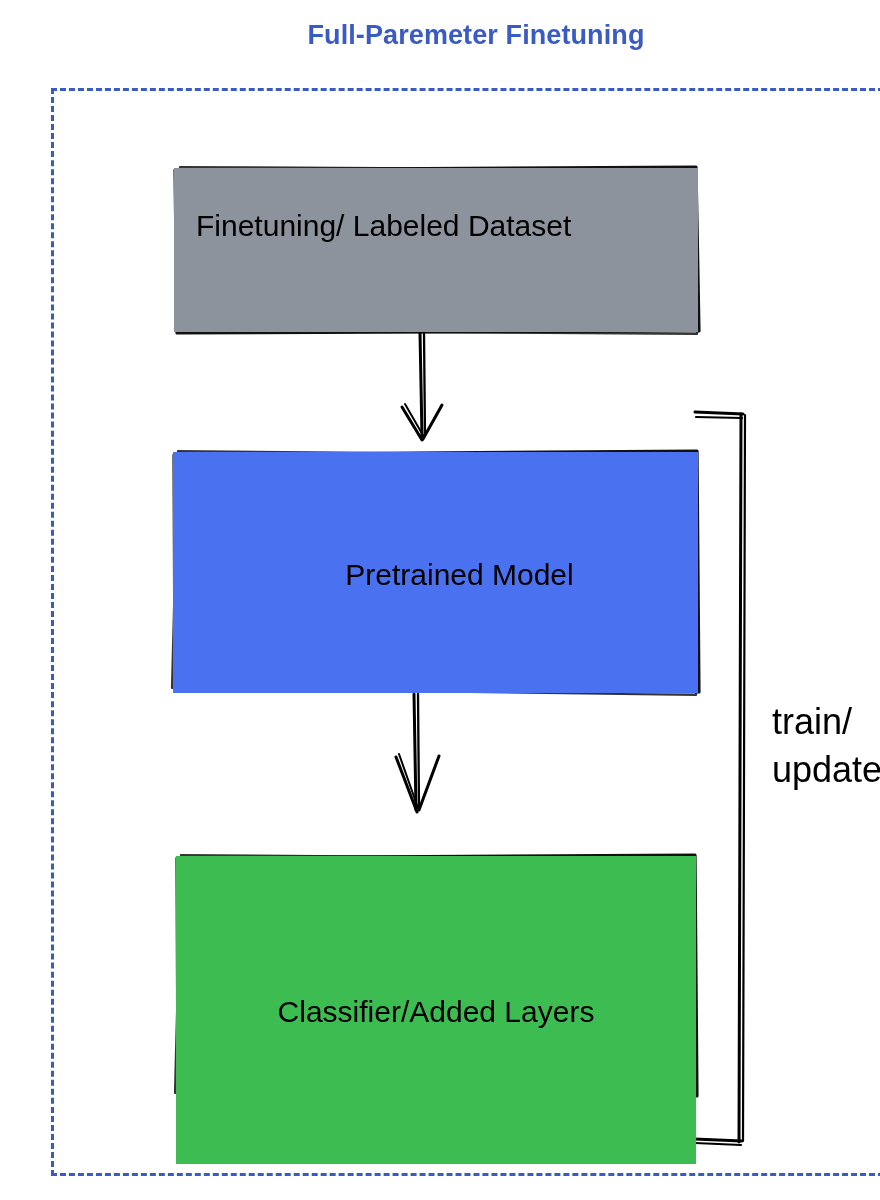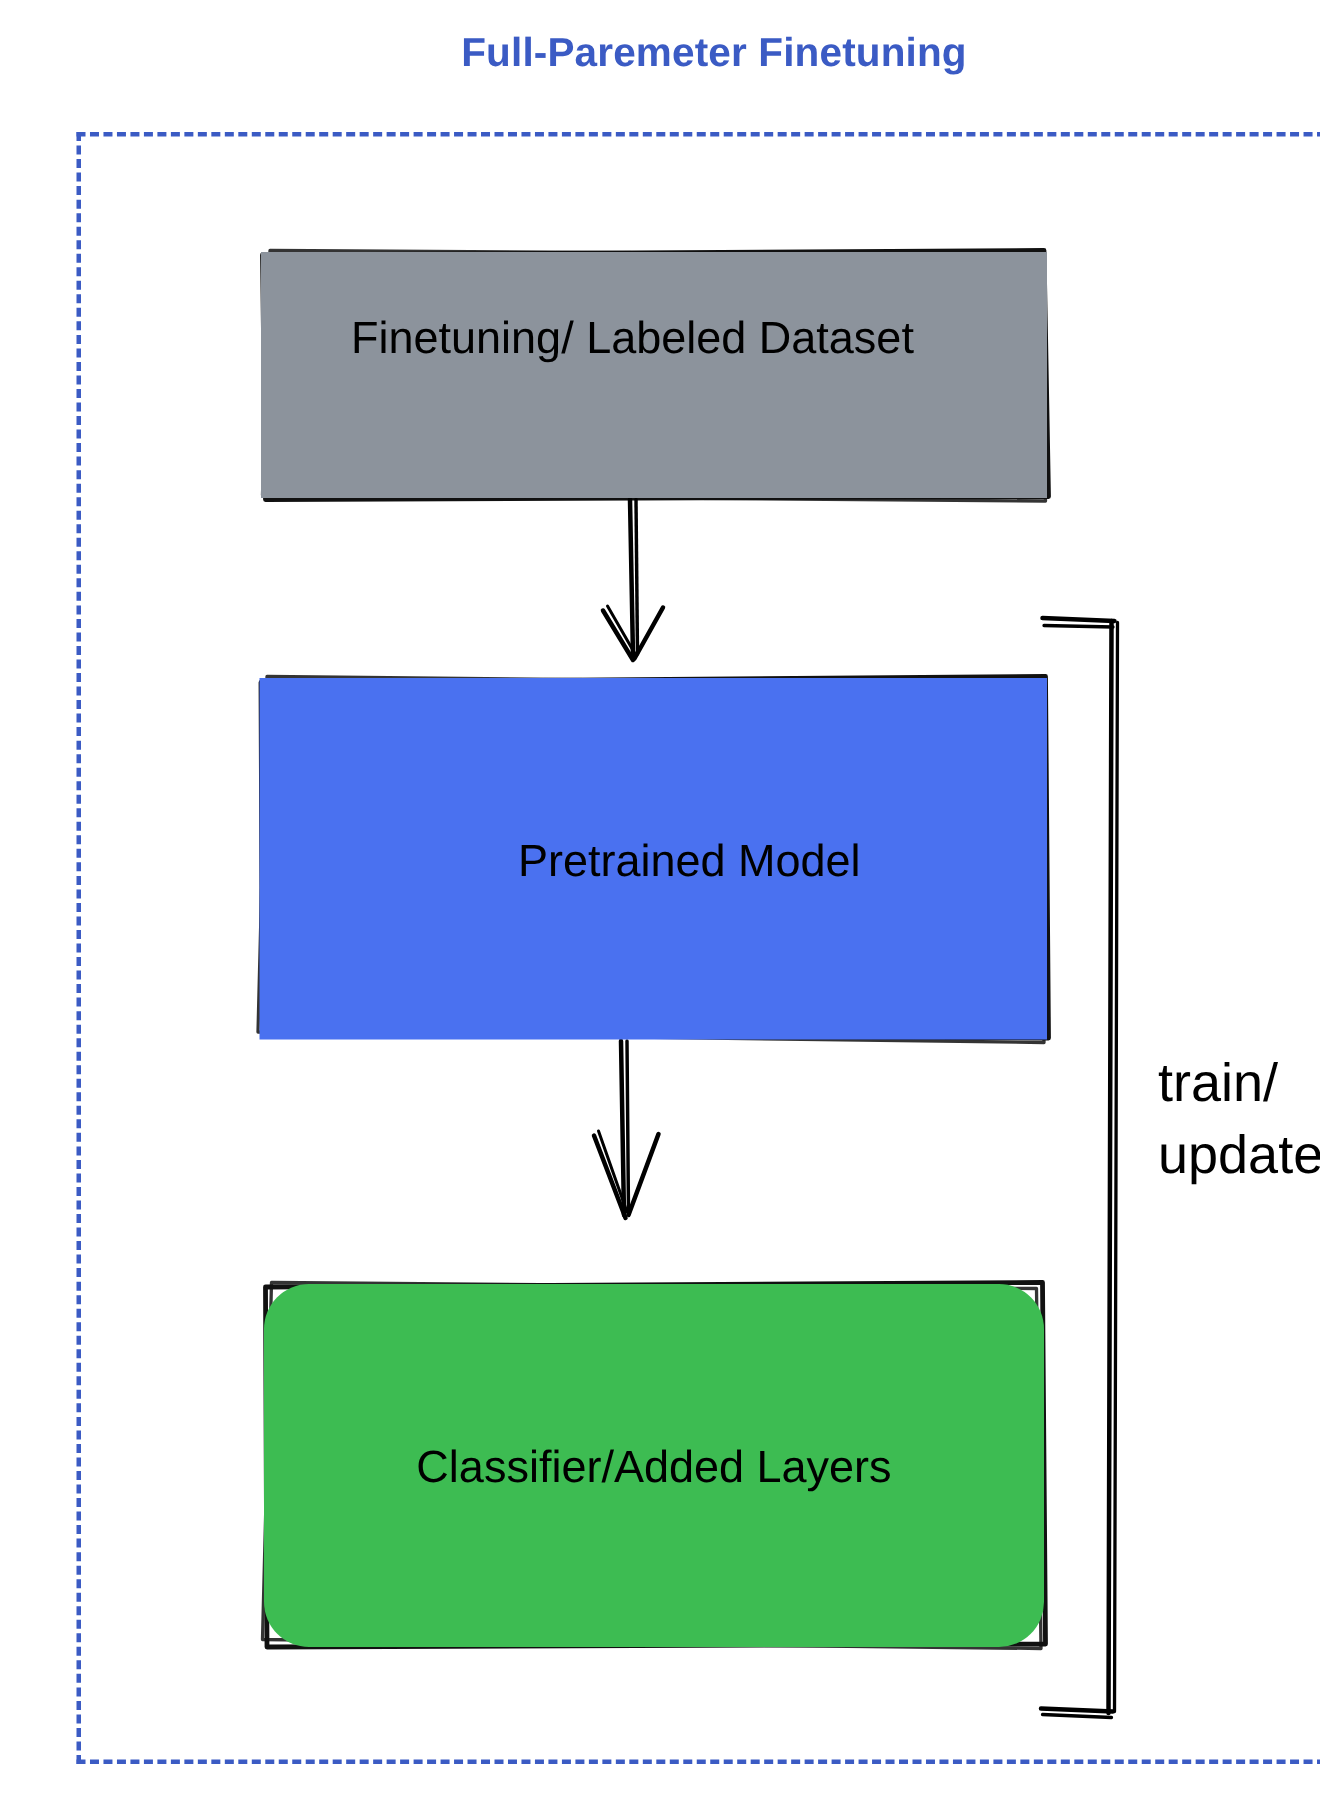--- a/index.html
+++ b/index.html
@@ -76,43 +76,42 @@
 
   #box-dataset {
     left: 138px;
     top: 168px;
     width: 524px;
     height: 164px;
     background: #8c939c;
   }
   #box-dataset .node-label {
     text-align: left;
-    padding-left: 60px;
+    padding-left: 22px;
     margin-top: -48px;
   }
 
   #box-model {
     left: 137px;
     top: 452px;
     width: 525px;
     height: 241px;
     background: #4a71f0;
   }
   #box-model .node-label {
     margin-top: 6px;
     padding-left: 48px;
   }
 
   #box-classifier {
     left: 140px;
     top: 856px;
     width: 520px;
-    height: 242px;
+    height: 308px;
     background: #3dbc52;
-    border-radius: 30px;
   }
   #box-classifier .node-label {
     margin-top: 4px;
   }
 
   .edge-label {
     position: absolute;
     left: 736px;
     top: 698px;
     width: 120px;

